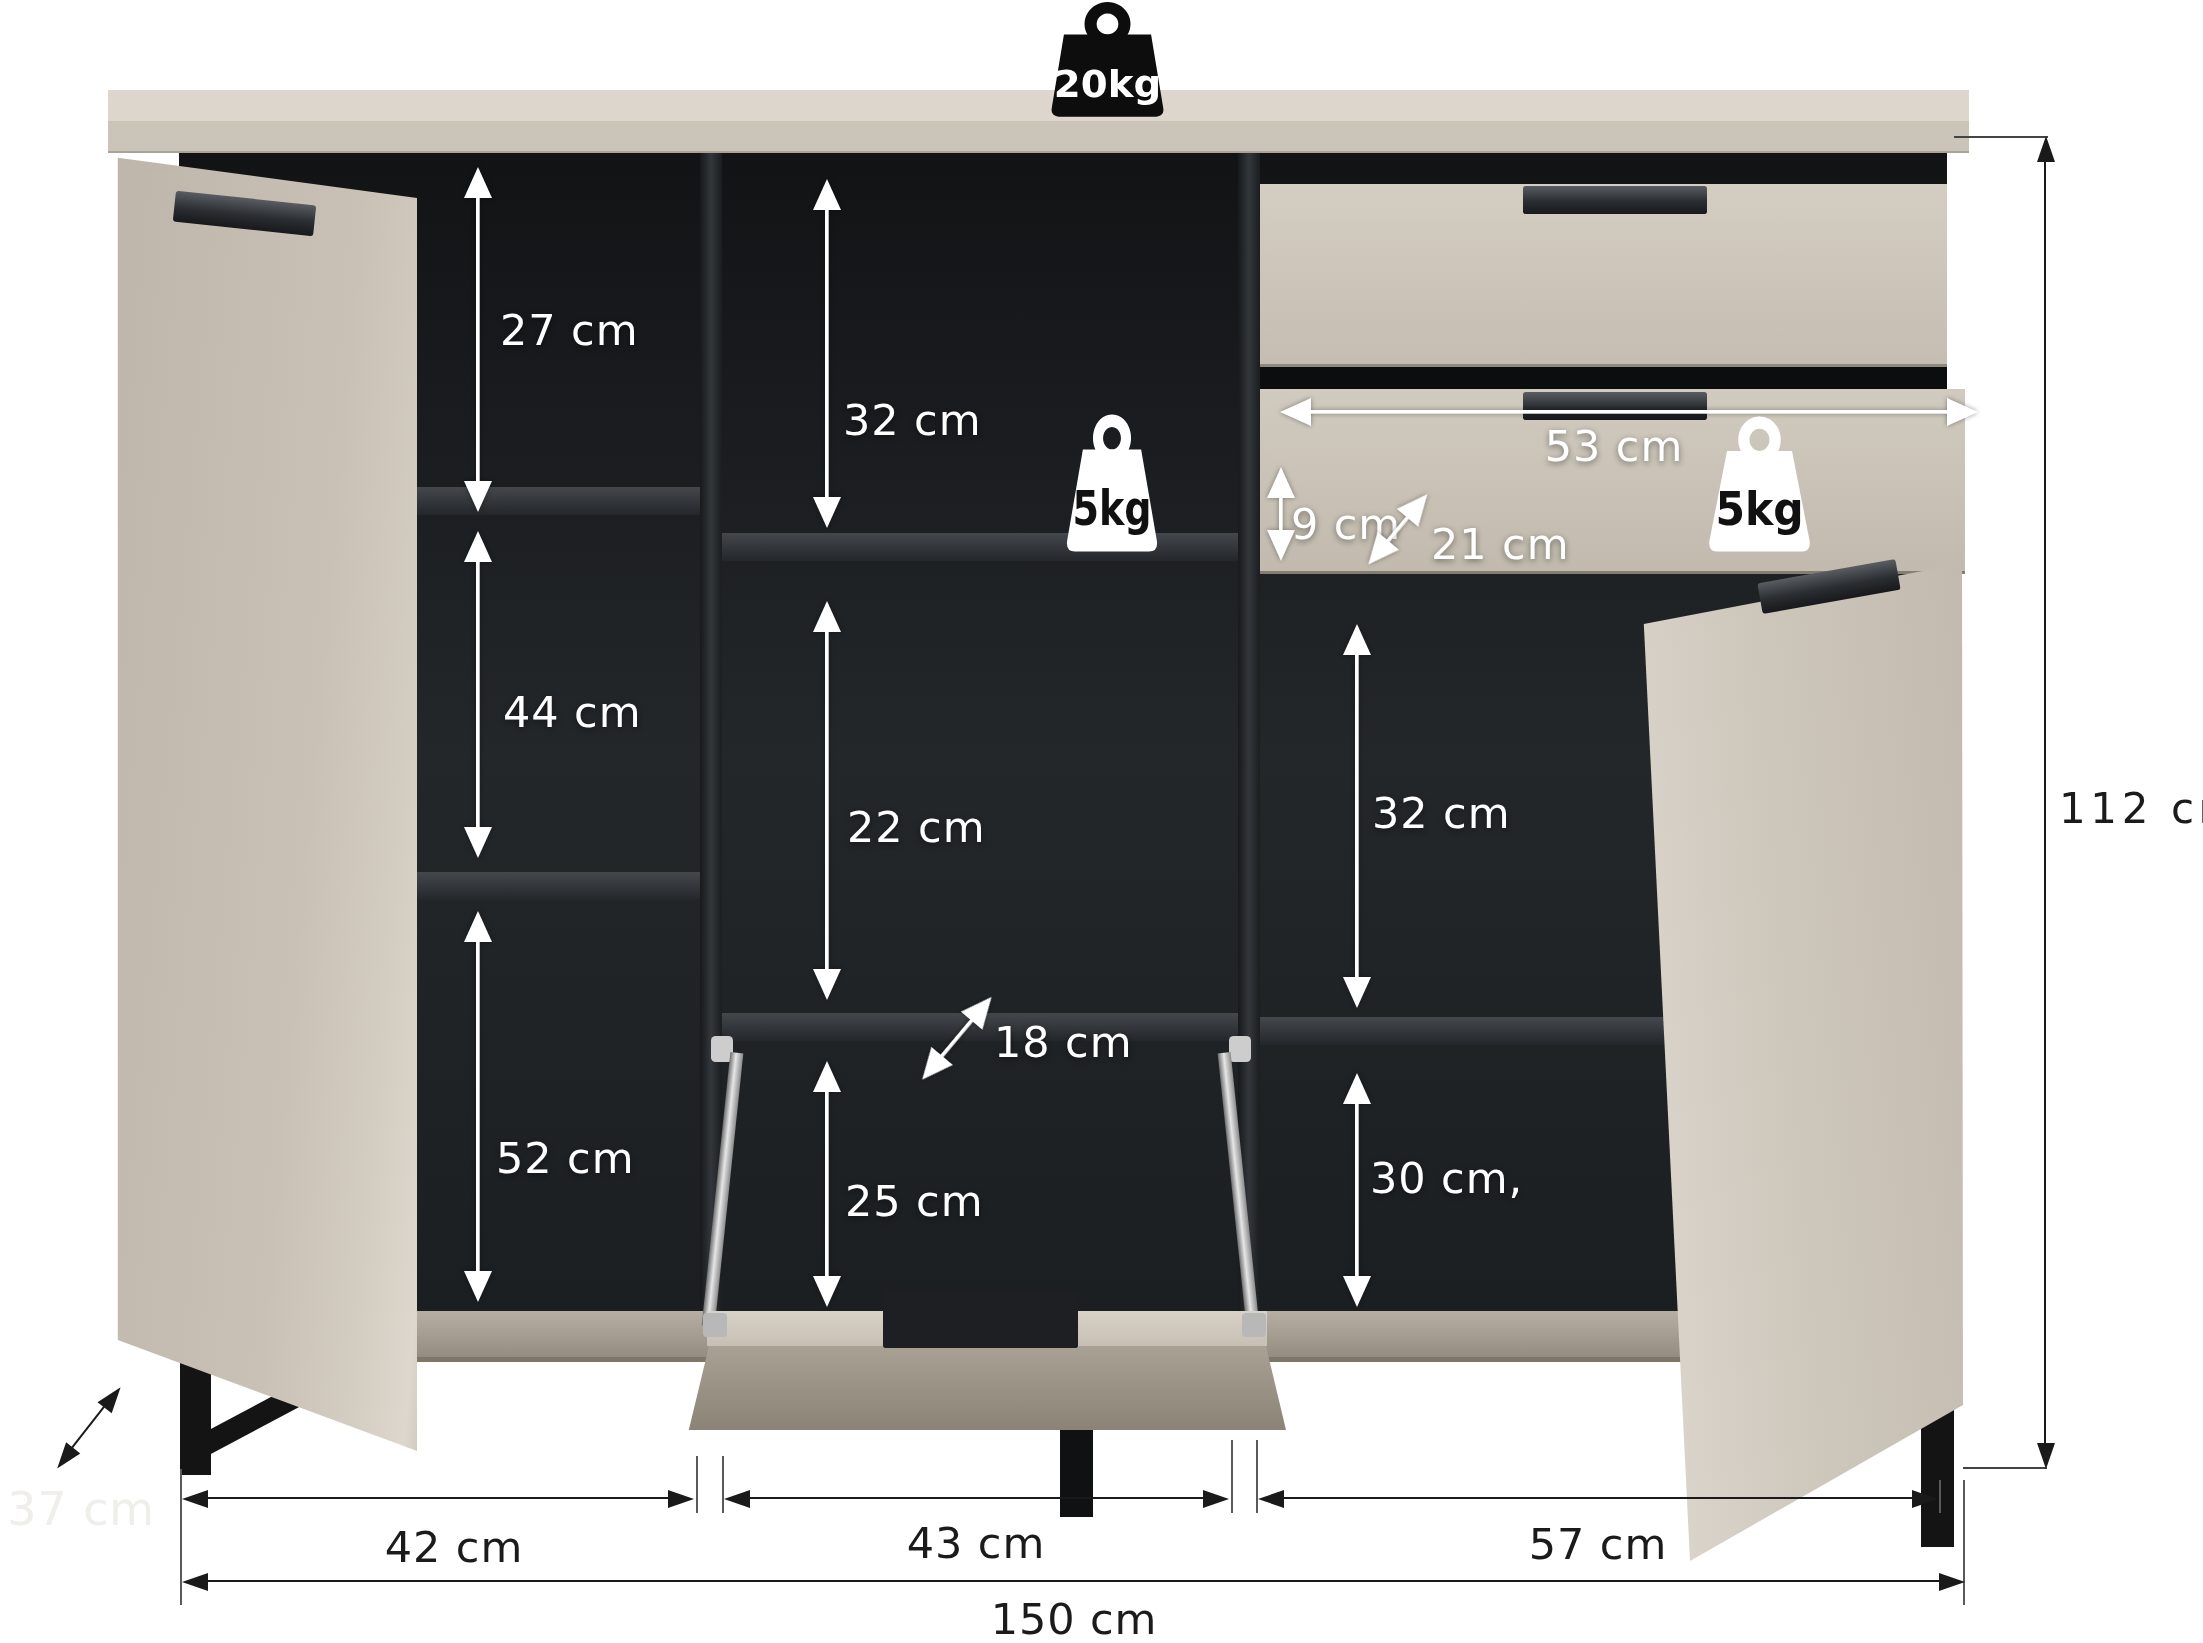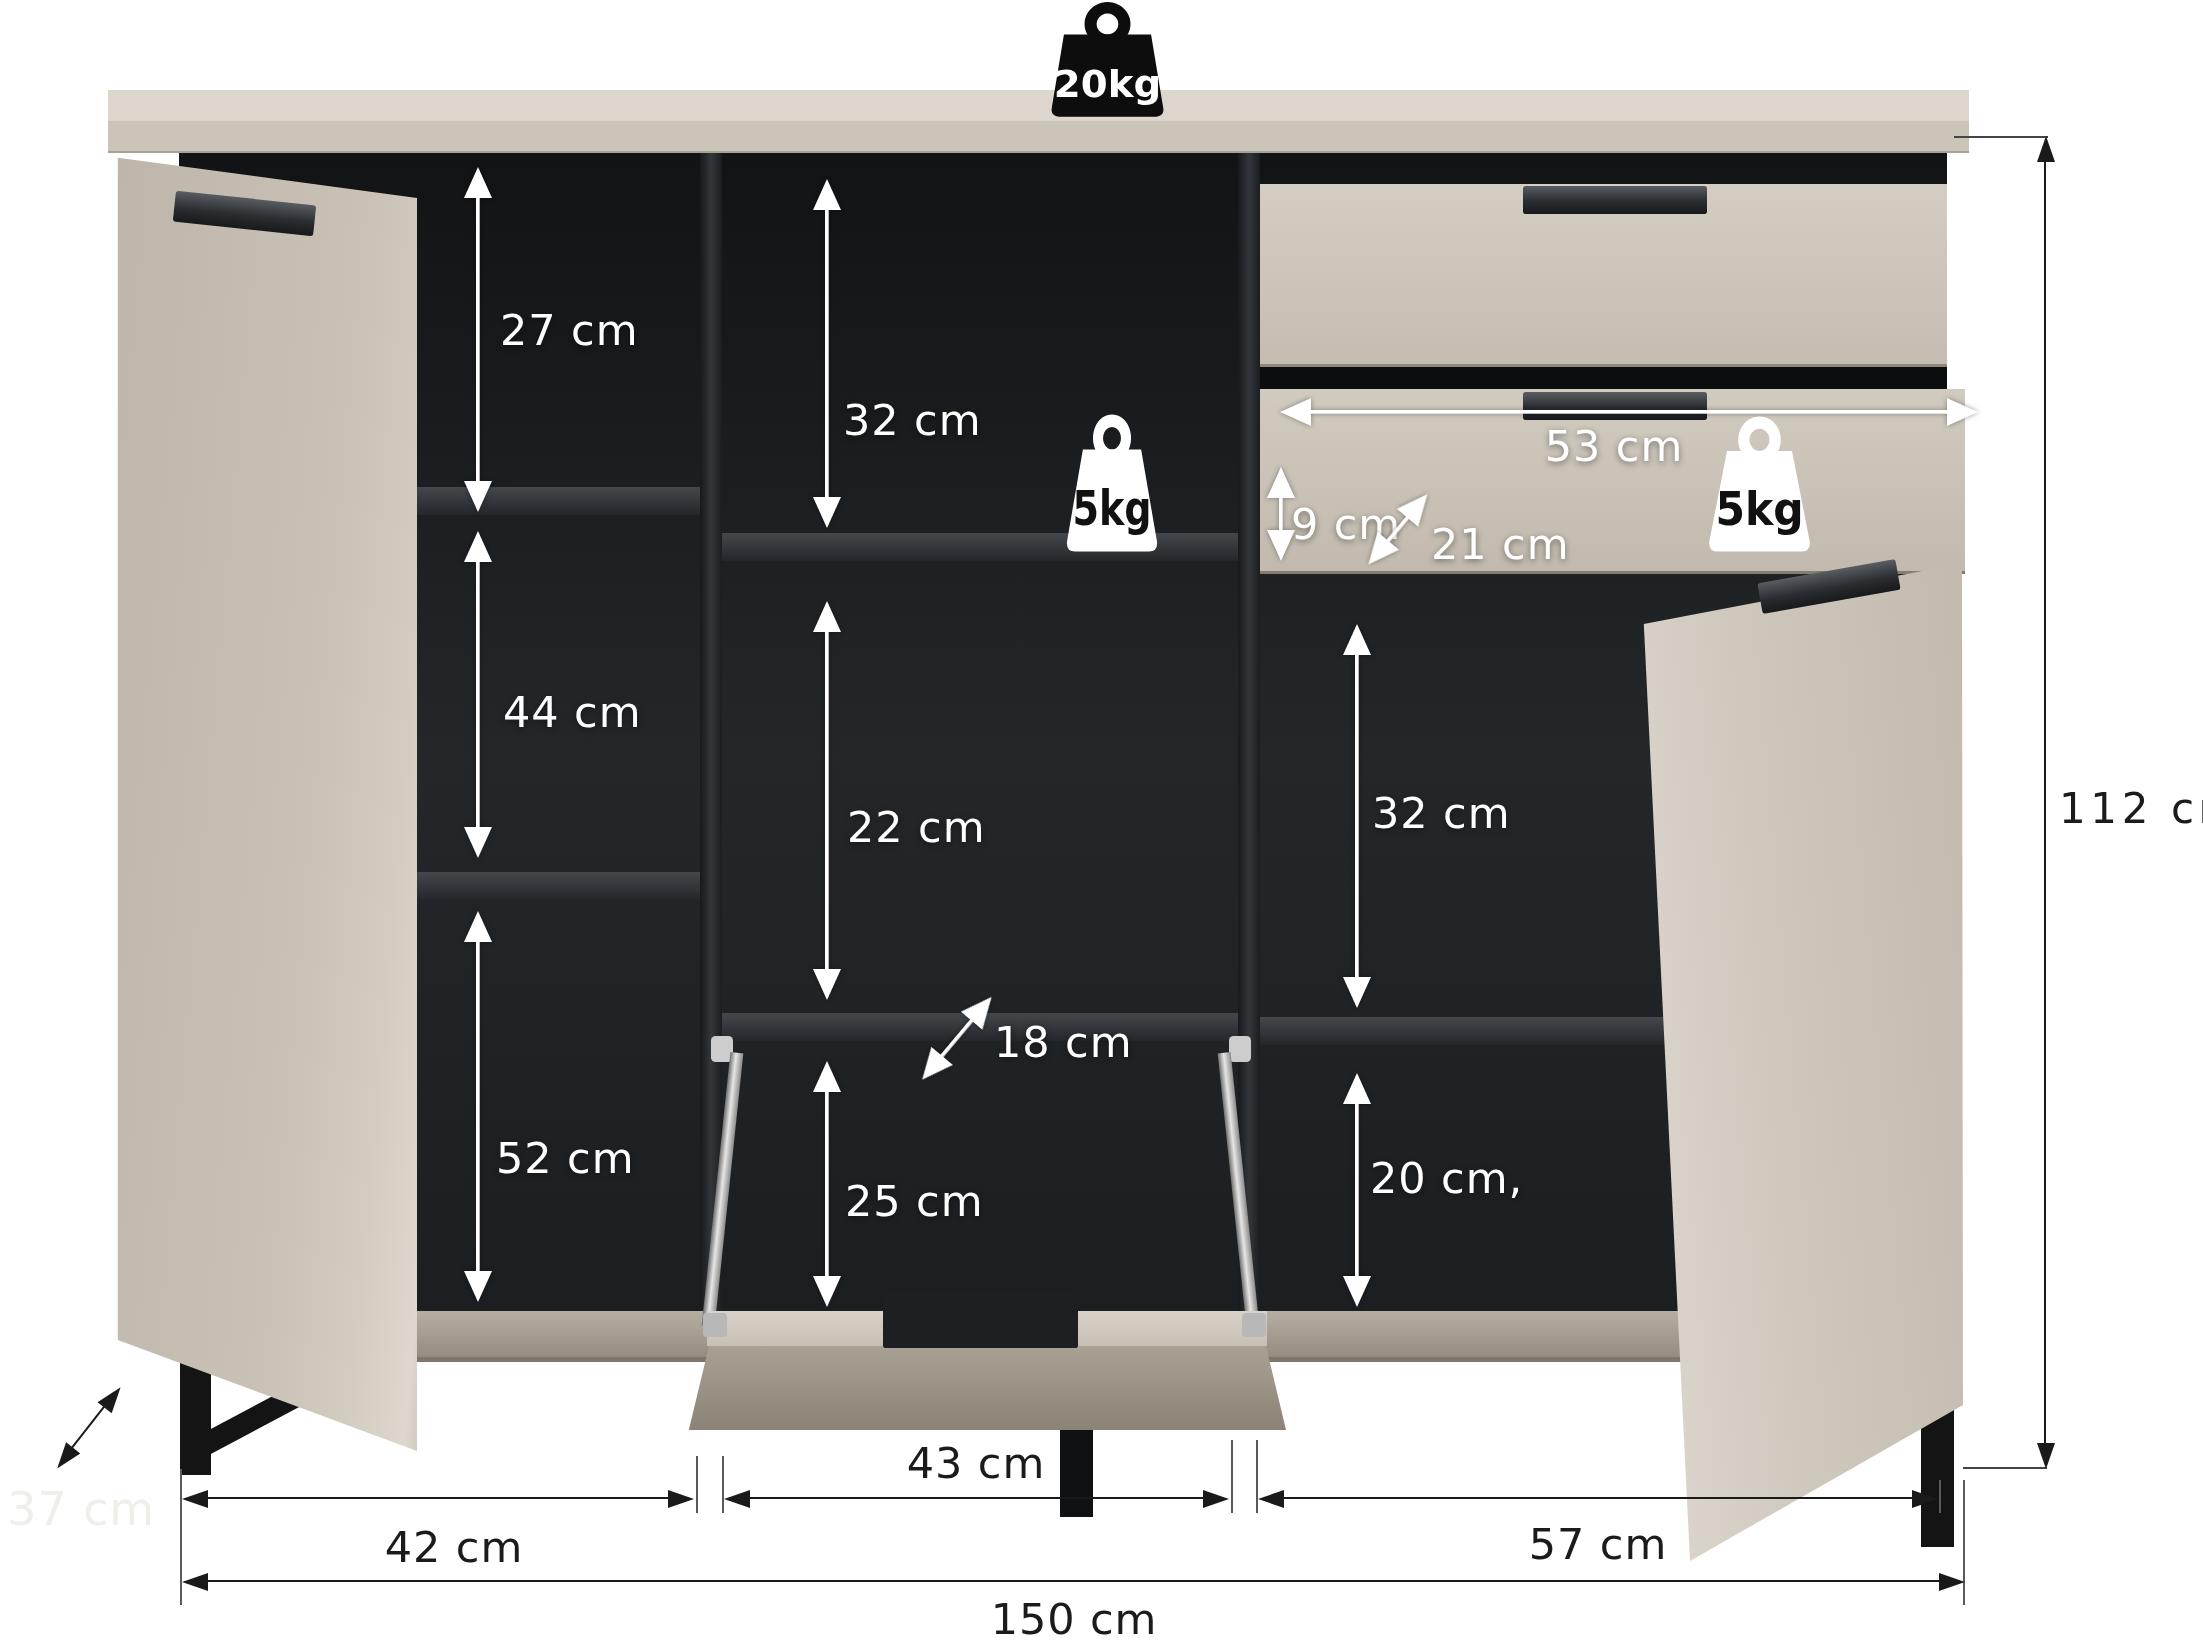--- a/index.html
+++ b/index.html
@@ -78,21 +78,21 @@
   <div class="dimv" style="left:812px;top:601px;height:399px"></div>
   <span class="lbl" style="left:847px;top:806px">22 cm</span>
   <div class="dimv" style="left:942px;top:984px;height:108px;transform:rotate(40deg)"></div>
   <span class="lbl" style="left:994px;top:1021px">18 cm</span>
   <div class="dimv" style="left:812px;top:1061px;height:246px"></div>
   <span class="lbl" style="left:845px;top:1180px">25 cm</span>
 
   <div class="dimv" style="left:1342px;top:624px;height:384px"></div>
   <span class="lbl" style="left:1372px;top:792px">32 cm</span>
   <div class="dimv" style="left:1342px;top:1073px;height:234px"></div>
-  <span class="lbl" style="left:1370px;top:1157px">20 cm,</span>
+  <span class="lbl" style="left:1370px;top:1157px">30 cm,</span>
 
   <svg class="wicon" style="left:1056px;top:413px;width:112px;height:140px" viewBox="0 0 100 100" preserveAspectRatio="none">
     <path fill="#ffffff" fill-rule="evenodd" d="M50 1 a17 17 0 1 0 0.01 0 Z M50 10 a8 8 0 1 1 -0.01 0 Z"></path>
     <path fill="#ffffff" d="M24 26 L76 26 L90 91 Q91.5 99 83 99 L17 99 Q8.5 99 10 91 Z"></path>
     <text x="50" y="80" text-anchor="middle" font-size="34" font-weight="bold" fill="#111111">5kg</text>
   </svg>
 
   <div class="abs" style="left:1060px;top:1368px;width:33px;height:149px;background:#101113"></div>
 
   <div class="abs" style="left:711px;top:1036px;width:22px;height:26px;background:#cdcdcd;border-radius:4.6px"></div>
@@ -166,21 +166,21 @@
   <div class="ext" style="left:696px;top:1456px;height:57px"></div>
   <div class="ext" style="left:722px;top:1456px;height:57px"></div>
   <div class="ext" style="left:1231px;top:1440px;height:73px"></div>
   <div class="ext" style="left:1256px;top:1440px;height:73px"></div>
   <div class="ext" style="left:1939px;top:1480px;height:33px"></div>
   <div class="ext" style="left:1963px;top:1480px;height:125px"></div>
 
   <div class="dimh dk" style="left:182px;top:1484px;width:512px"></div>
   <span class="lbl dk ctr" style="left:454px;top:1526px">42 cm</span>
   <div class="dimh dk" style="left:724px;top:1484px;width:505px"></div>
-  <span class="lbl dk ctr" style="left:976px;top:1442px">43 cm</span>
+  <span class="lbl dk ctr" style="left:976px;top:1522px">43 cm</span>
   <div class="dimh dk" style="left:1258px;top:1484px;width:680px"></div>
   <span class="lbl dk ctr" style="left:1598px;top:1523px">57 cm</span>
   <div class="dimh dk" style="left:182px;top:1567px;width:1783px"></div>
   <span class="lbl dk ctr" style="left:1074px;top:1598px">150 cm</span>
 
   <div class="dimv dk" style="left:74px;top:1376px;height:103px;transform:rotate(38deg)"></div>
   <span class="lbl faint" style="left:7.3px;top:1486px">37 cm</span>
 
 </div>
 

